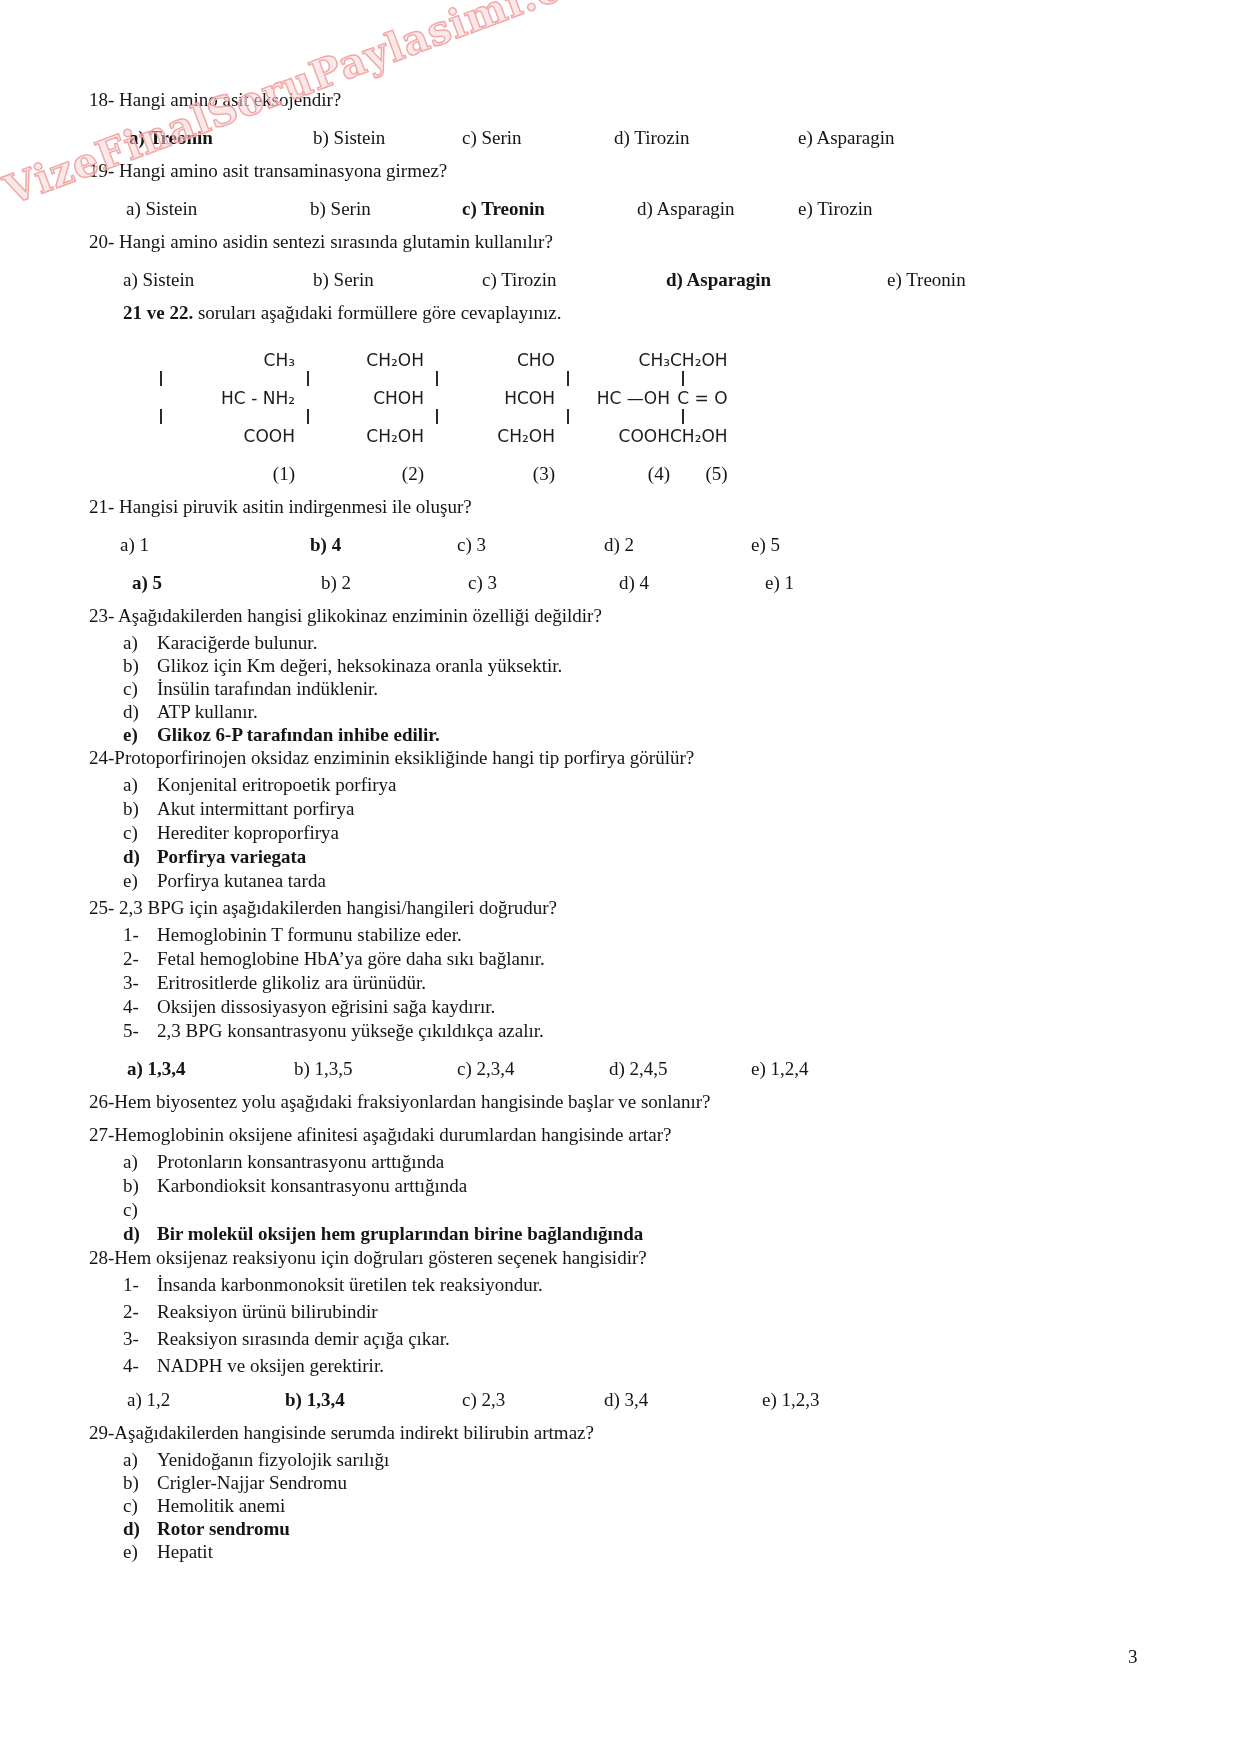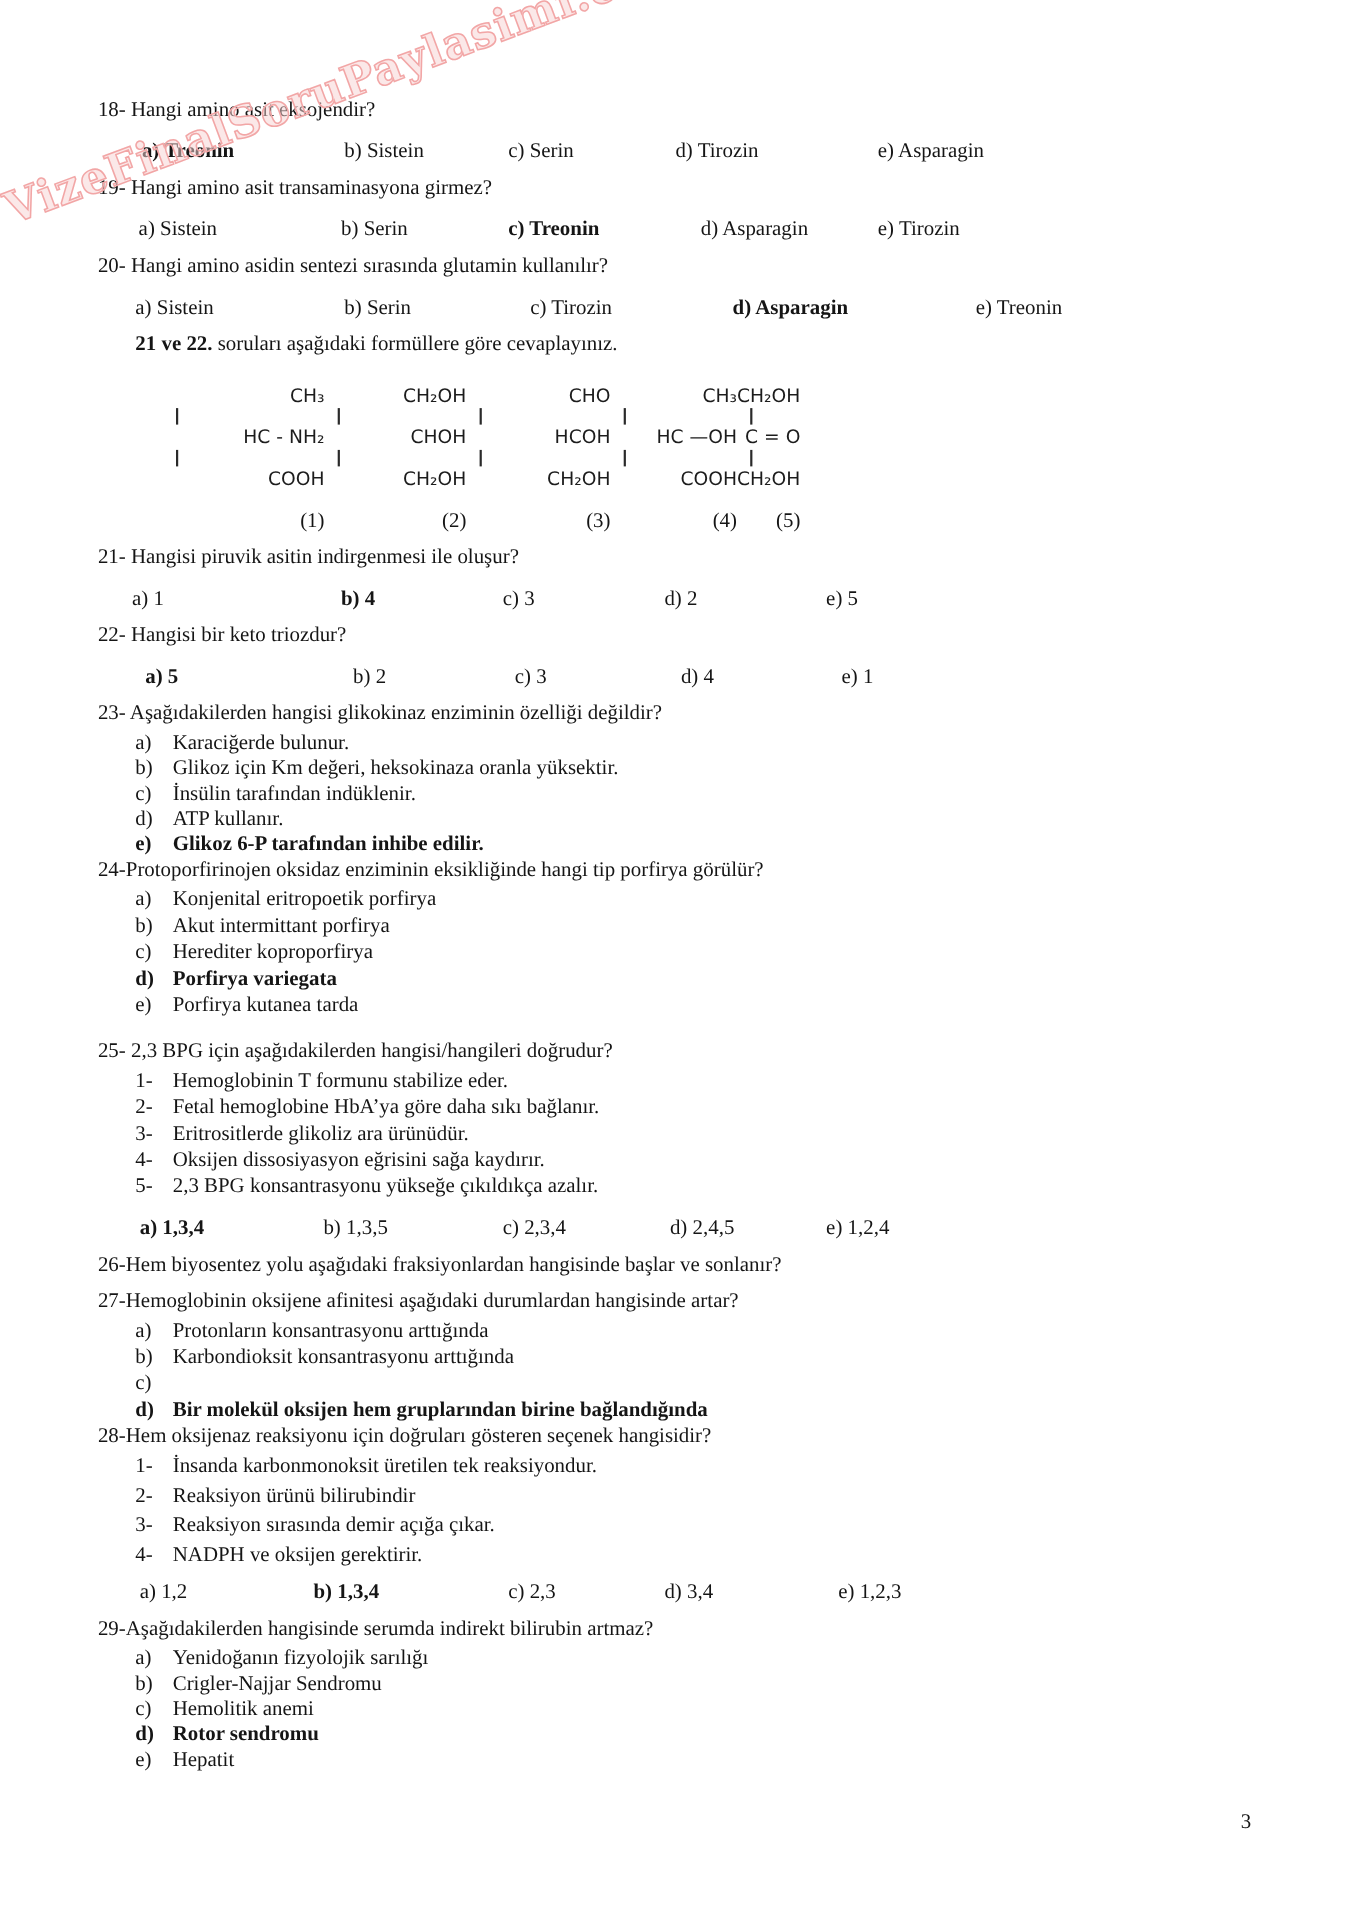--- a/index.html
+++ b/index.html
@@ -138,21 +138,20 @@
 
   <div class="qh">21- Hangisi piruvik asitin indirgenmesi ile oluşur?</div>
   <div class="opts" style="margin-left:31px">
     <span class="opt" style="width:190px">a) 1</span>
     <span class="opt bold" style="width:147px">b) 4</span>
     <span class="opt" style="width:147px">c) 3</span>
     <span class="opt" style="width:147px">d) 2</span>
     <span class="opt">e) 5</span>
   </div>
 
-  <div class="qh">22- Hangisi bir keto triozdur?</div>
   <div class="opts" style="margin-left:43px">
     <span class="opt bold" style="width:189px">a) 5</span>
     <span class="opt" style="width:147px">b) 2</span>
     <span class="opt" style="width:151px">c) 3</span>
     <span class="opt" style="width:146px">d) 4</span>
     <span class="opt">e) 1</span>
   </div>
 
   <div class="qh">
     <span>23- Aşağıdakilerden hangisi glikokinaz enziminin özelliği </span><span class="u">değildir</span><span>?</span>
@@ -193,21 +192,21 @@
   </div>
   <div class="sub lh24 bold">
     <span class="sub-label">d)</span>
     <span class="sub-text">Porfirya variegata</span>
   </div>
   <div class="sub lh24">
     <span class="sub-label">e)</span>
     <span class="sub-text">Porfirya kutanea tarda</span>
   </div>
 
-  <div class="qh" style="margin-top:18px">
+  <div class="qh" style="margin-top:3px">
     <span>25- 2,3 BPG için aşağıdakilerden hangisi/hangileri </span><span class="u">doğrudur</span><span>?</span>
   </div>
   <div class="sub lh24 first-it">
     <span class="sub-label">1-</span>
     <span class="sub-text">Hemoglobinin T formunu stabilize eder.</span>
   </div>
   <div class="sub lh24">
     <span class="sub-label">2-</span>
     <span class="sub-text">Fetal hemoglobine HbA’ya göre daha sıkı bağlanır.</span>
   </div>

